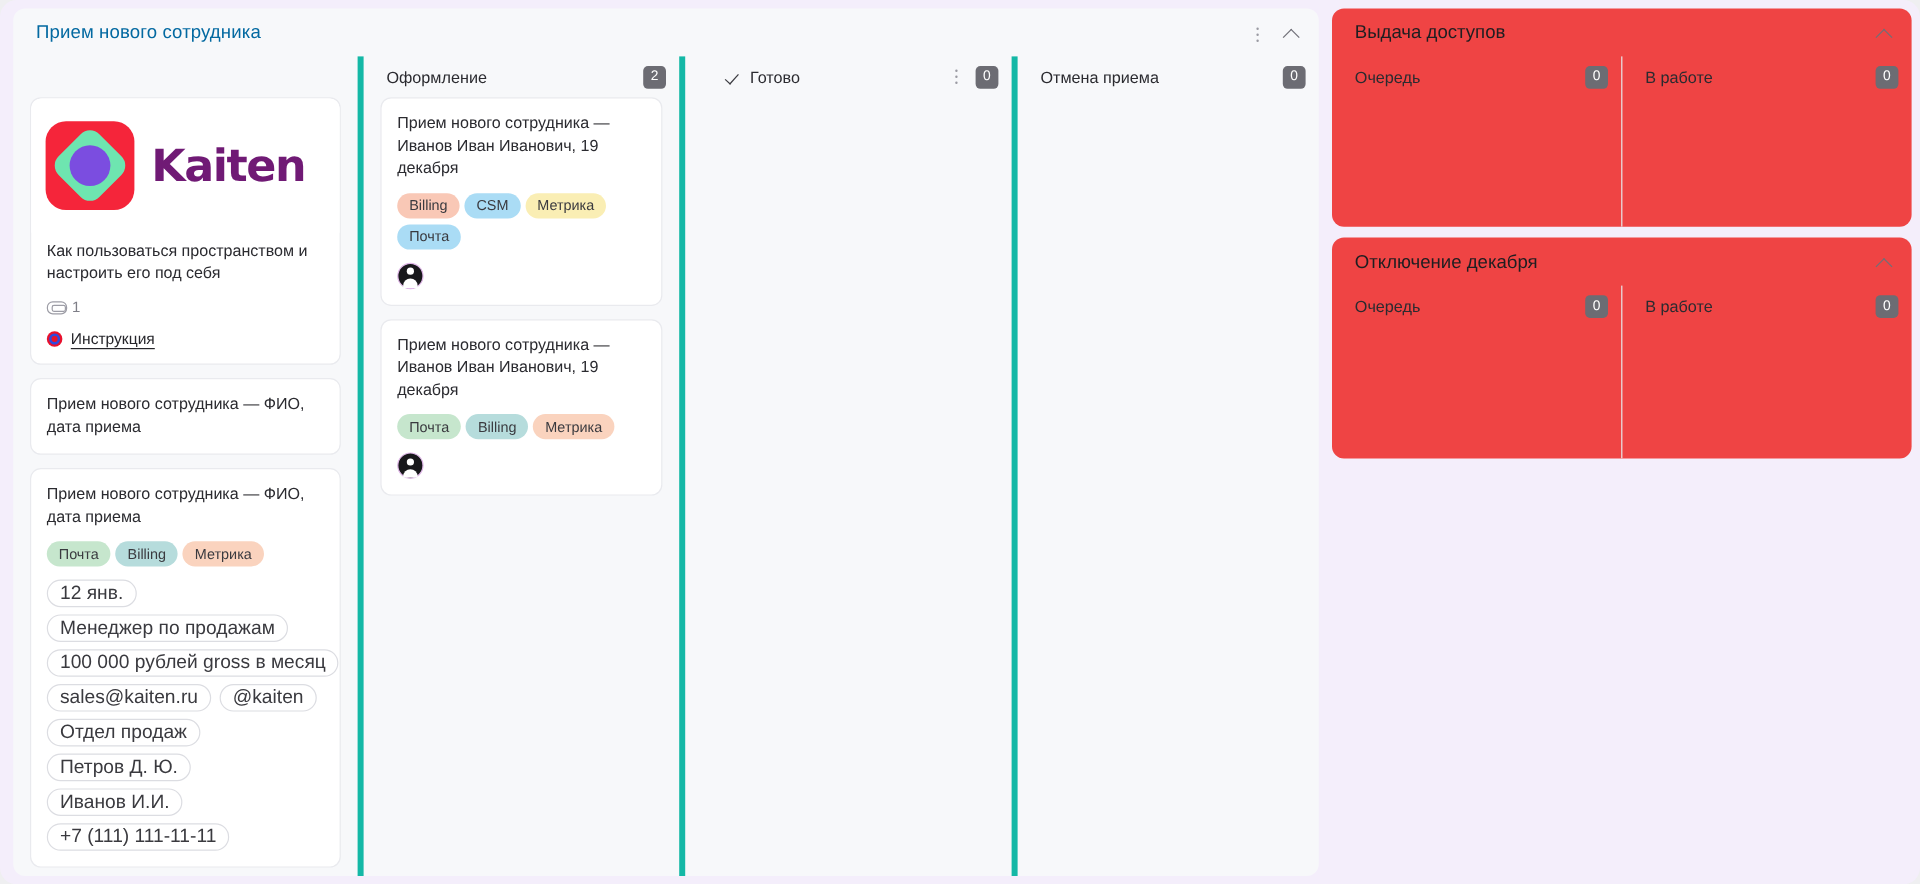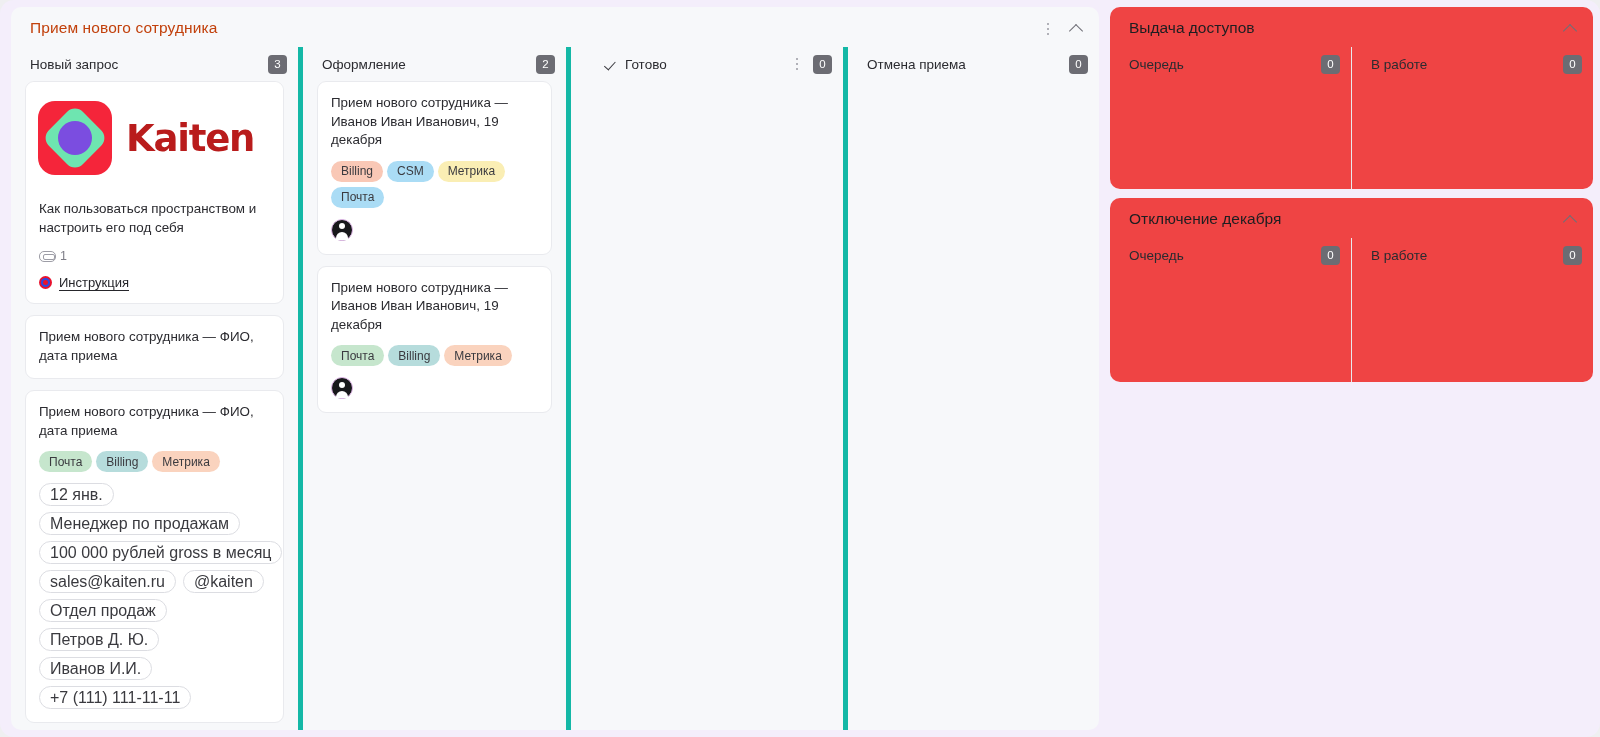--- a/index.html
+++ b/index.html
@@ -30,21 +30,21 @@
     width: 1088px; height: 723px;
     background: #f7f8fa;
     border-radius: 10px;
     overflow: hidden;
   }
 
   .board-title {
     position: absolute;
     left: 19px; top: 12px;
     font-size: 15.5px;
-    color: #c2410c;
+    color: #0369a1;
     letter-spacing: .1px;
     white-space: nowrap;
   }
 
   .board-head-actions {
     position: absolute;
     right: 14px; top: 14px;
     display: flex; align-items: center; gap: 14px;
   }
 
@@ -176,21 +176,21 @@
     position: absolute;
     left: 50%; top: 50%;
     width: 34px; height: 34px;
     margin: -17px 0 0 -17px;
     border-radius: 50%;
     background: #7b4de0;
   }
   .logo-word {
     font-size: 37px;
     font-weight: 700;
-    color: #b91c1c;
+    color: #701a75;
     letter-spacing: -1.2px;
     font-family: "DejaVu Sans", sans-serif;
   }
 
   .card-title {
     font-size: 13.4px;
     line-height: 18.5px;
     color: #2b2b30;
   }
   .card.has-cover .card-title { margin-top: 6px; }
@@ -360,26 +360,20 @@
         <i></i>
           <i></i>
           <i></i>
       </div>
       <div class="chev"></div>
     </div>
 
     <div id="columns">
 
       <div class="col col-w1">
-        <div class="col-head">
-          <div class="col-title">Новый запрос</div>
-          <div class="col-head-right">
-            <div class="count-badge">3</div>
-          </div>
-        </div>
         <div class="col-body">
 
           <div class="card has-cover">
             <div class="cover">
               <div class="logo-mark">
                 <div class="logo-diamond"></div>
                 <div class="logo-circle"></div>
               </div>
               <div class="logo-word">Kaiten</div>
             </div>

